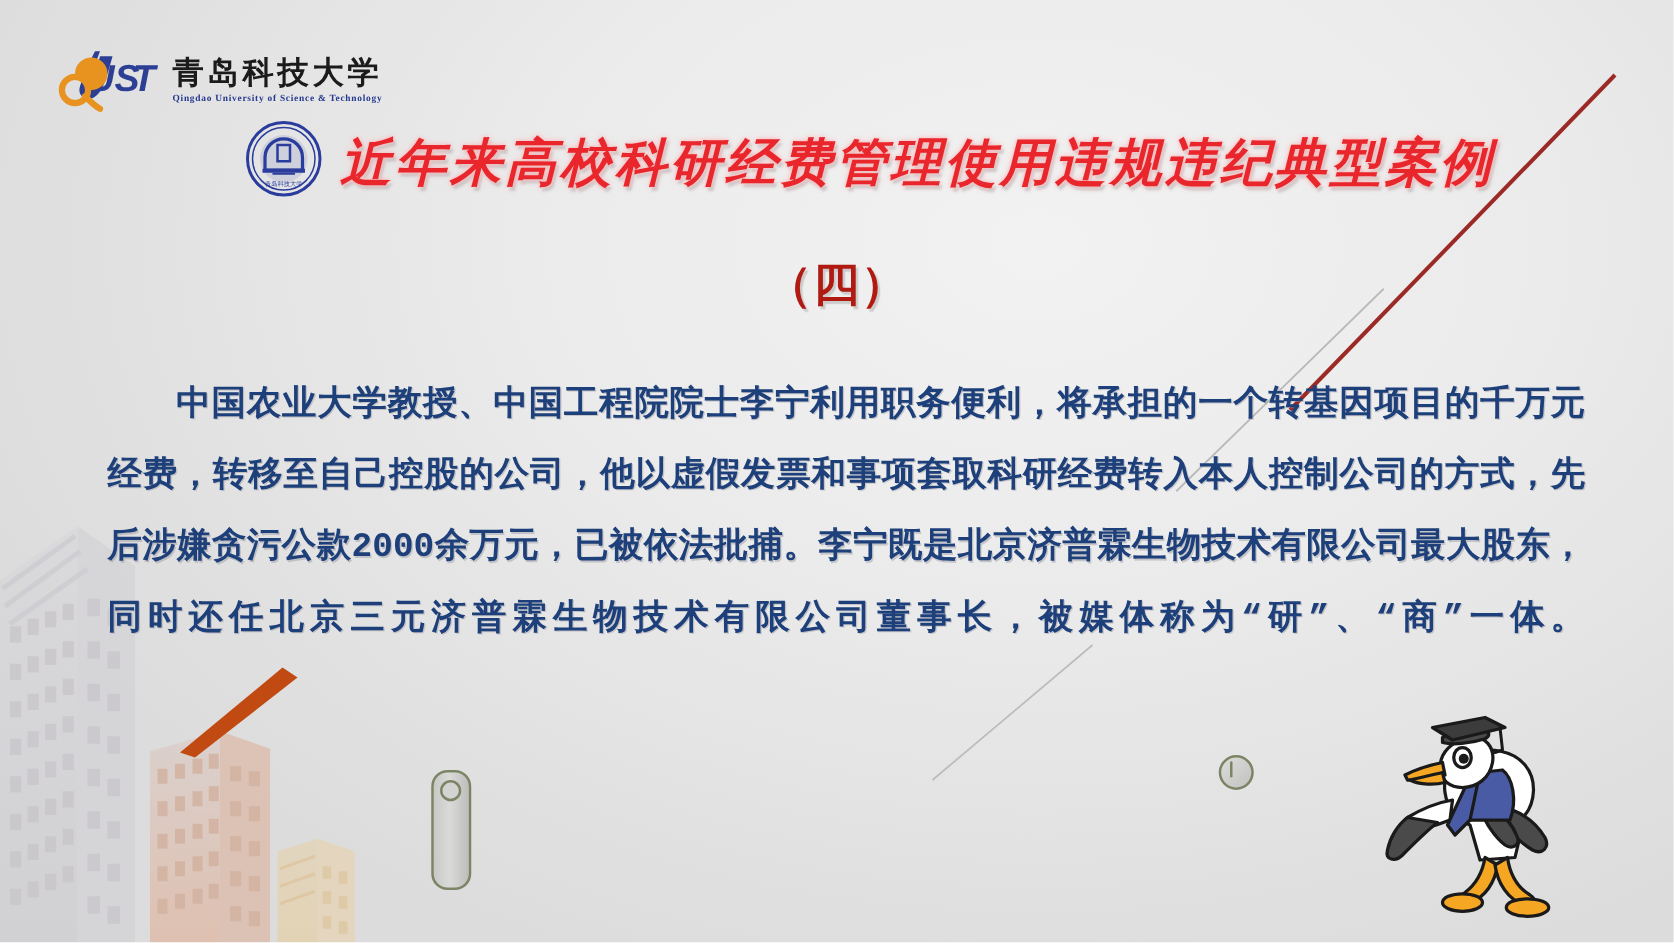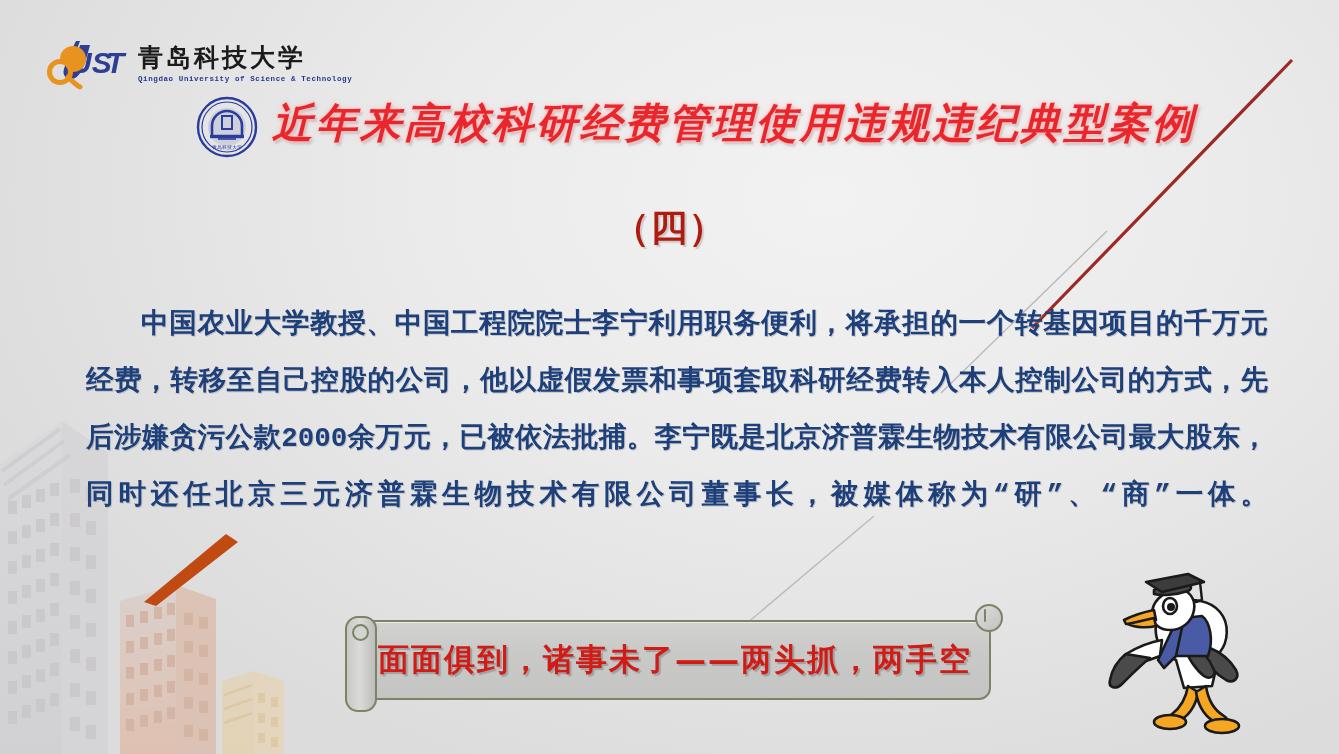--- a/index.html
+++ b/index.html
@@ -28,29 +28,29 @@
     display:flex; align-items:center; gap:6px;
   }
   .logo-mark { width:86px; height:56px; flex:0 0 auto; }
   .logo-text { display:flex; flex-direction:column; justify-content:center; padding-top:2px;}
   .logo-cn {
     font-family:"DejaVu Sans", sans-serif;
     font-size:25px; font-weight:700; color:#1b1b1b;
     letter-spacing:3px; line-height:1.05; white-space:nowrap;
   }
   .logo-en {
-    font-family:Liberation Mono, monospace;
+    font-family:Liberation Serif, serif;
     font-size:7.5px; font-weight:700; color:#23388f;
     letter-spacing:0.6px; white-space:nowrap; margin-top:3px;
   }
 
   
   .title-row {
     position:absolute; left:196px; top:96px;
-    display:flex; align-items:flex-start; gap:14px;
+    display:flex; align-items:flex-end; gap:14px;
   }
   .emblem { width:62px; height:62px; flex:0 0 auto; }
   .title-main {
     font-family:"DejaVu Sans", sans-serif;
     font-size:41px; font-weight:700; font-style:italic;
     color:#e8262b; letter-spacing:3px; white-space:nowrap;
     text-shadow:
       0 0 3px #f8b9bb, 0 0 6px #f9c9cb,
       2px 3px 2px rgba(130,130,130,0.35);
   }
@@ -289,23 +289,20 @@
       <text x="31" y="53" text-anchor="middle" font-family="DejaVu Sans, sans-serif" font-size="5" fill="#2b3d9c">青岛科技大学</text>
     </svg>
     <div class="title-main">近年来高校科研经费管理使用违规违纪典型案例</div>
   </div>
 
   <div class="subtitle">（四）</div>
 
   <div class="body-text">中国农业大学教授、中国工程院院士李宁利用职务便利，将承担的一个转基因项目的千万元经费，转移至自己控股的公司，他以虚假发票和事项套取科研经费转入本人控制公司的方式，先后涉嫌贪污公款2000余万元，已被依法批捕。李宁既是北京济普霖生物技术有限公司最大股东，同时还任北京三元济普霖生物技术有限公司董事长，被媒体称为“研”、“商”一体。</div>
 
   <div class="scroll-wrap">
-    <div class="scroll-body">
-      <span class="scroll-text">面面俱到，诸事未了——两头抓，两手空</span>
-    </div>
     <div class="curl-left"></div>
     <div class="curl-right"></div>
   </div>
 
   <svg class="mascot" viewBox="0 0 190 190">
     <g stroke="#1a1a1a" stroke-width="2.6" stroke-linejoin="round" stroke-linecap="round">
 
       <path d="M86,46 C70,50 62,64 64,78 C66,92 74,100 84,104 L92,132 L120,130 L128,96 C136,86 138,68 128,56 C118,44 100,42 86,46 Z" fill="#ffffff"></path>
 
       <path d="M70,84 C58,86 44,92 34,98 C28,102 30,108 36,108 C46,108 58,104 68,100 Z" fill="#ffffff"></path>

